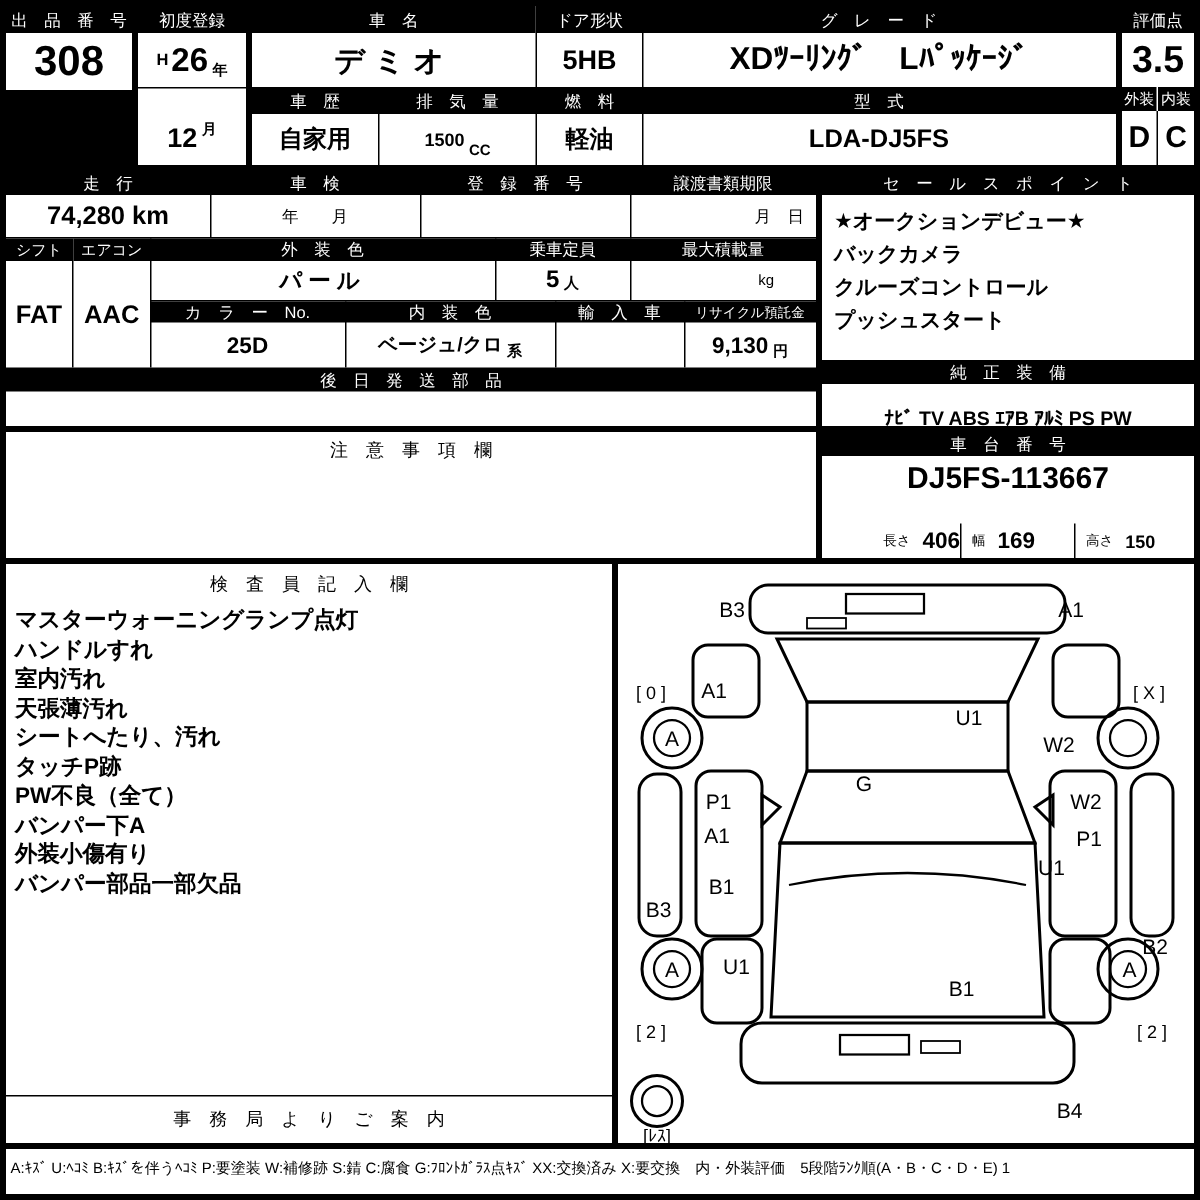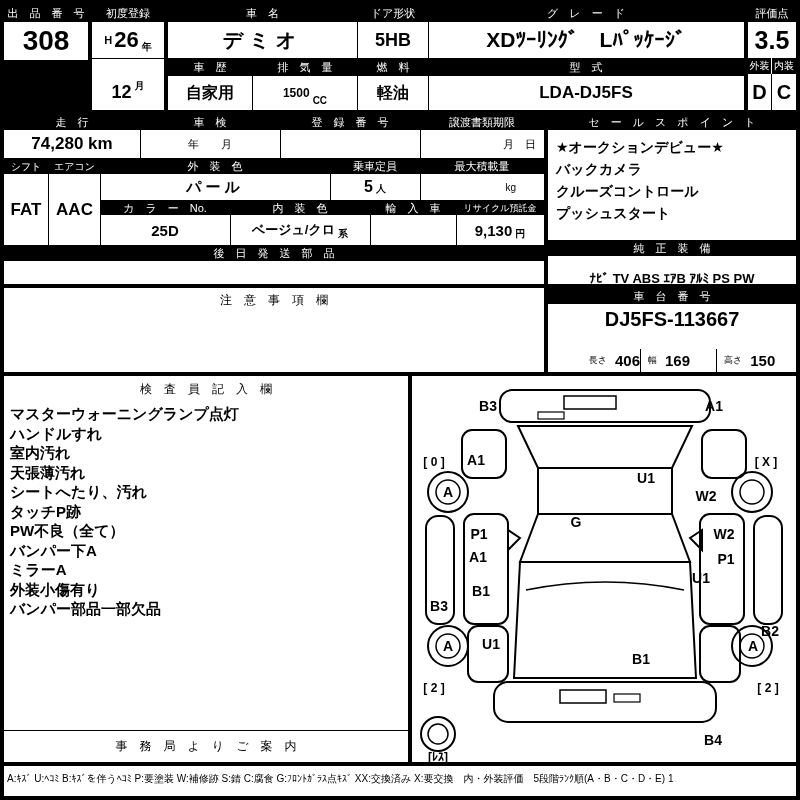--- a/index.html
+++ b/index.html
@@ -12,21 +12,21 @@
   .n{font-weight:normal}
   .blackbox{position:absolute;background:#000}
   .unit{font-size:10px;font-weight:bold;margin-left:3px;align-self:flex-end;margin-bottom:4px}
   .era{font-size:11px;margin-right:2px}
   .list{position:absolute;overflow:hidden}
   .sp-line{font-size:14px;font-weight:600;line-height:22px;white-space:nowrap}
   .note-line{font-size:15px;font-weight:600;line-height:19.5px;white-space:nowrap}
   .diagram{position:absolute;left:412px;top:376px;width:384px;height:386px}
   .diagram svg{position:absolute;left:0;top:0}
   .dlabels{position:absolute;left:0;top:0;width:100%;height:100%}
-  .dlabel{position:absolute;transform:translate(-50%,-50%);font-size:14px;font-weight:bold;white-space:nowrap}
+  .dlabel{position:absolute;transform:translate(-50%,-50%);font-size:14px;font-weight:normal;white-space:nowrap}
   .dlabel.bracket{font-size:12px}
   .legend{position:absolute;left:4px;top:766px;width:792px;height:30px;font-size:10px;padding:6px 0 0 3px;white-space:nowrap;overflow:hidden}
 </style>
 </head>
 <body>
 
 <div class="sheet">
 
   <div class="bar" style="left:0;top:0;width:800px;height:4px"></div>
   <div class="bar" style="left:0;top:796px;width:800px;height:4px"></div>
@@ -156,36 +156,35 @@
   <div class="val" style="left:548px;top:349px;width:92px;height:23px;justify-content:flex-end;padding-left:8px">
     <span class="n" style="font-size:9px">長さ</span>
     <span style="font-size:15px;margin-left:8px">406</span>
   </div>
   <div class="val" style="left:640px;top:349px;width:76px;height:23px;justify-content:flex-start;padding-left:8px">
     <span class="n" style="font-size:9px">幅</span>
     <span style="font-size:15px;margin-left:8px">169</span>
   </div>
   <div class="val" style="left:716px;top:349px;width:80px;height:23px;justify-content:flex-start;padding-left:8px">
     <span class="n" style="font-size:9px">高さ</span>
-    <span style="font-size:15px;margin-left:8px">150</span>
+    <span style="font-size:12px;margin-left:8px">150</span>
   </div>
   <div class="line" style="left:640px;top:349px;width:1px;height:23px"></div>
   <div class="line" style="left:716px;top:349px;width:1px;height:23px"></div>
 
   <div class="val n" style="left:4px;top:378px;width:404px;height:22px;font-size:12px">検　査　員　記　入　欄</div>
   <div class="list" style="left:4px;top:402px;width:404px;height:326px;padding:2px 0 0 6px">
       <div class="note-line">マスターウォーニングランプ点灯</div>
       <div class="note-line">ハンドルすれ</div>
       <div class="note-line">室内汚れ</div>
       <div class="note-line">天張薄汚れ</div>
       <div class="note-line">シートへたり、汚れ</div>
       <div class="note-line">タッチP跡</div>
       <div class="note-line">PW不良（全て）</div>
       <div class="note-line">バンパー下A</div>
-      <div class="note-line">ミラーA</div>
       <div class="note-line">外装小傷有り</div>
       <div class="note-line">バンパー部品一部欠品</div>
     </div>
   <div class="line" style="left:4px;top:730px;width:404px;height:1px"></div>
   <div class="val n" style="left:4px;top:731px;width:404px;height:31px;font-size:12px">事　務　局　よ　り　ご　案　内</div>
 
   <div class="diagram">
     <svg width="384" height="386" viewBox="0 0 384 386">
       <g fill="none" stroke="#000" stroke-width="2">
         <rect x="88" y="14" width="210" height="32" rx="12"></rect>

